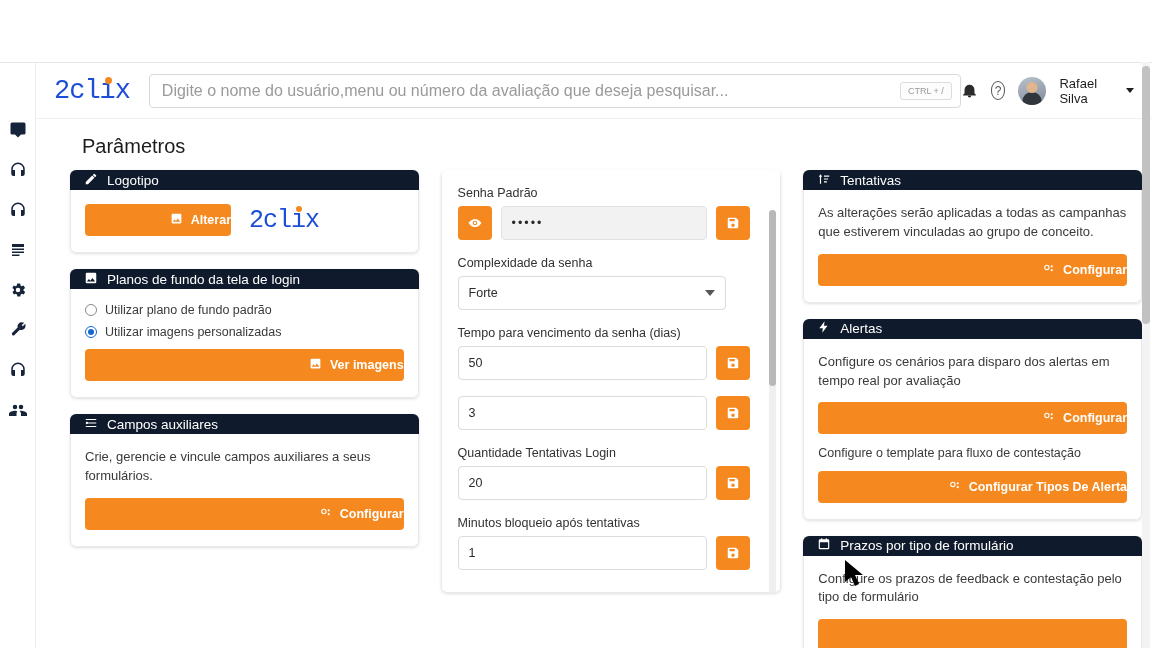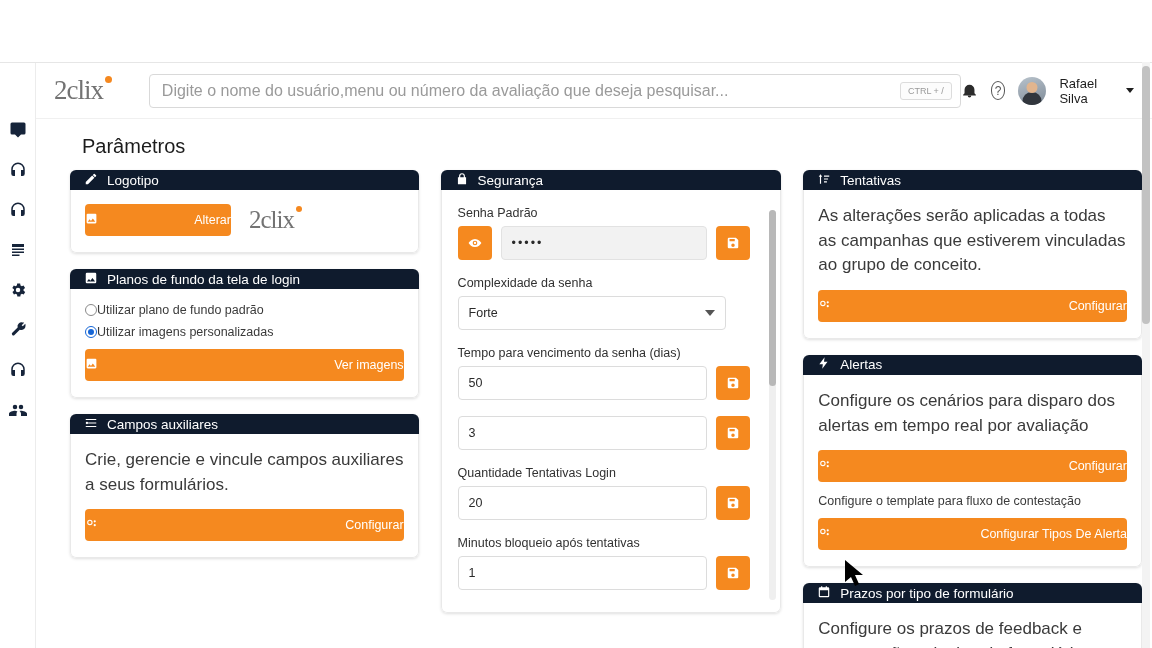--- a/index.html
+++ b/index.html
@@ -35,22 +35,22 @@
   .rail-icon svg { width: 18px; height: 18px; fill: #16243a; }
 
   
   .header {
     position: absolute; left: 36px; top: 0; width: 1116px; height: 56px;
     background: #fff; display: flex; align-items: center; padding: 0 18px;
     border-bottom: 1px solid #f0f0f0;
   }
   .logo { width: 88px; display: flex; align-items: baseline; position: relative; }
   .logo-text {
-    font-size: 27px; color: #737373; letter-spacing: -1px;
-    font-family: Liberation Serif, serif; font-weight: 400;
+    font-size: 27px; color: #1d4ed8; letter-spacing: -1px;
+    font-family: Liberation Mono, monospace; font-weight: 400;
   }
   .logo-dot {
     position: absolute; left: 51px; top: 1px;
     width: 7px; height: 7px; border-radius: 50%; background: #f5881f;
   }
   .search-wrap {
     flex: 0 0 auto; margin-left: 18px; width: 812px; height: 34px;
     border: 1px solid #d9d9d9; border-radius: 4px;
     display: flex; align-items: center; padding: 0 8px 0 12px; background: #fff;
   }
@@ -109,36 +109,36 @@
   .card { border-radius: 6px; background: #fff; box-shadow: 0 1px 3px rgba(0,0,0,.13); overflow: hidden; }
   .card-head {
     background: #0f1b2d; color: #fff; height: 20px; display: flex; align-items: center;
     gap: 9px; padding: 0 14px; font-size: 13.5px;
   }
   .card-head svg { width: 14px; height: 14px; fill: #fff; flex: 0 0 auto; }
   .card-body { background: #fff; padding: 14px 14px 16px 14px; border: 1px solid #e9e9e9; border-top: none; border-radius: 0 0 6px 6px; }
 
   .btn-orange {
     background: #f5891f; color: #fff; border: none; border-radius: 4px;
-    height: 32px; font-size: 12.5px; display: flex; align-items: center; justify-content: space-between;
-    gap: 8px; cursor: pointer; width: 100%; font-family: "Liberation Sans", sans-serif;
+    height: 32px; font-size: 12.5px; display: flex; align-items: center; justify-content: flex-end;
+    gap: 8px; cursor: pointer; width: 100%; font-family: "Liberation Sans", sans-serif; font-weight: bold;
   }
   .btn-orange svg { width: 13px; height: 13px; fill: #fff; }
 
-  .card-text { font-size: 17px; color: #3a3a3a; line-height: 1.45; margin-bottom: 12px; }
+  .card-text { font-size: 13px; color: #3a3a3a; line-height: 1.45; margin-bottom: 12px; }
 
   
   .logo-row { display: flex; align-items: center; gap: 18px; }
   .logo-row .btn-orange { width: 146px; }
   .logo-preview { position: relative; display: flex; align-items: baseline; }
   .logo-preview .logo-text { font-size: 25px; }
   .logo-preview .logo-dot { left: 47px; top: 0px; width: 6px; height: 6px; }
 
   
-  .radio-row { display: flex; align-items: center; margin-bottom: 8px; font-size: 12.5px; color: #3a3a3a; }
+  .radio-row { display: flex; align-items: center; gap: 8px; margin-bottom: 8px; font-size: 12.5px; color: #3a3a3a; }
   .radio {
     width: 12px; height: 12px; border-radius: 50%; border: 1.4px solid #8a8a8a; background: #fff;
     flex: 0 0 auto; position: relative; cursor: pointer;
   }
   .radio.checked { border-color: #1666d6; }
   .radio.checked::after {
     content: ""; position: absolute; left: 50%; top: 50%; transform: translate(-50%,-50%);
     width: 6px; height: 6px; border-radius: 50%; background: #1666d6;
   }
 
@@ -350,28 +350,20 @@
               </span>
               <span>Configurar</span>
             </button>
           </div>
         </div>
 
       </div>
 
       <div class="col col-2">
         <div class="card seg-card">
-          <div class="card-head">
-            <span>
-              <svg viewBox="0 0 24 24">
-                  <path d="M17 9V7a5 5 0 00-10 0v2H5v12h14V9h-2zm-8-2a3 3 0 016 0v2H9V7z"></path>
-                </svg>
-            </span>
-            <span>Segurança</span>
-          </div>
           <div class="card-body seg-body">
 
             <div class="field-label">Senha Padrão</div>
             <div class="field-row">
               <button class="sq-btn left">
                 <svg viewBox="0 0 24 24">
                     <path d="M12 5C6.5 5 2.7 9.1 1 12c1.7 2.9 5.5 7 11 7s9.3-4.1 11-7c-1.7-2.9-5.5-7-11-7zm0 11a4 4 0 110-8 4 4 0 010 8zm0-6a2 2 0 100 4 2 2 0 000-4z"></path>
                   </svg>
               </button>
               <input class="inp inp-soft" value="•••••" style="">

